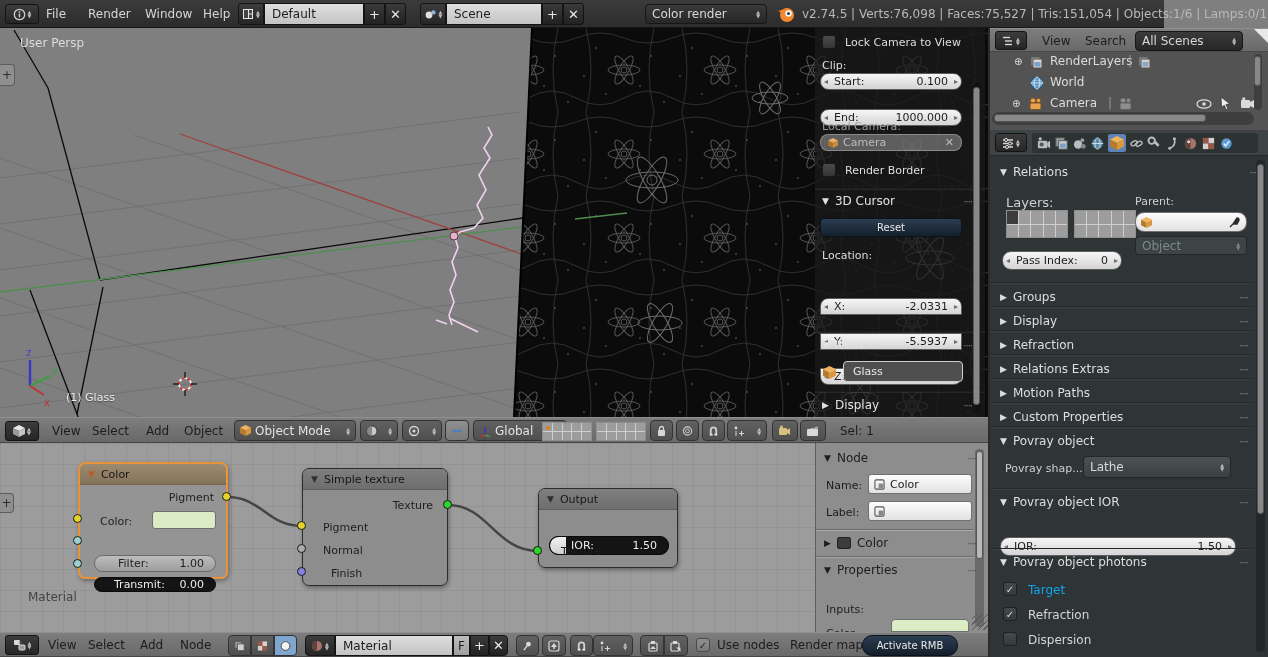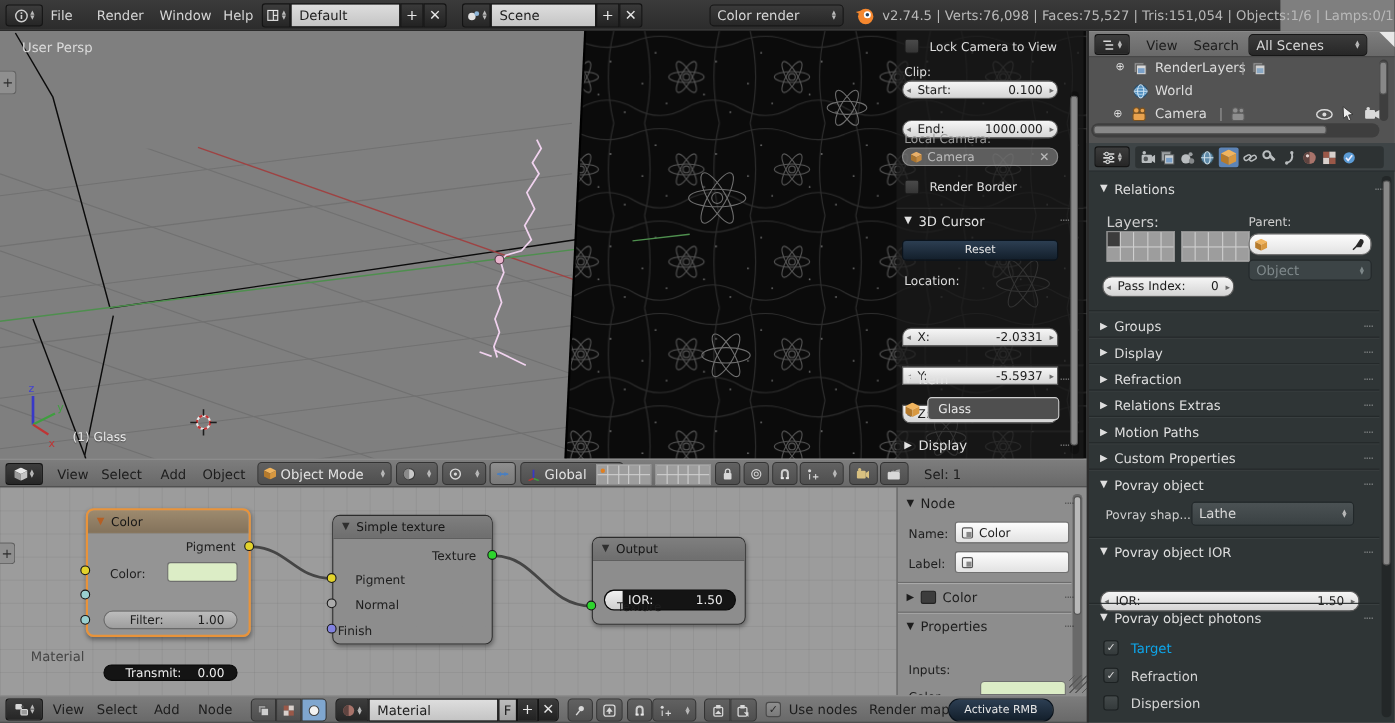--- a/index.html
+++ b/index.html
@@ -790,35 +790,35 @@
         <span class="tri" style="color:#b55f24">▼</span>
         <span>Color</span>
       </div>
       <span class="nlabel" style="right:12px;top:27px">Pigment</span>
       <span class="nlabel" style="left:20px;top:51px">Color:</span>
       <div class="abs" style="left:72px;top:47px;width:64px;height:18px;background:#dcedc6;border:1px solid #6f6f6f;border-radius:3px"></div>
       <div class="gpill abs" style="left:14px;top:70px;width:122px;height: 17px">
         <span style="margin-left:12px">Filter:</span>
           <span>1.00</span>
       </div>
-      <div class="npill abs" style="left:14px;top:102px;width:122px;height:15px">
+      <div class="npill abs" style="left:14px;top:75px;width:122px;height:15px">
         <span style="margin-left:8px">Transmit:</span>
           <span>0.00</span>
       </div>
     </div>
 
     <div class="node" style="left:302px;top:25px;width:146px;height:118px;border:1px solid #2c2c2c;background:rgba(140,140,140,.97)">
       <div class="nhead" style="background:linear-gradient(#7f7f7f,#6e6e6e)">
         <span class="tri" style="color:#2f2f2f">▼</span>
         <span>Simple texture</span>
       </div>
       <span class="nlabel" style="right:14px;top:30px">Texture</span>
       <span class="nlabel" style="left:20px;top:52px">Pigment</span>
       <span class="nlabel" style="left:20px;top:75px">Normal</span>
-      <span class="nlabel" style="left:4px;top:98px">Finish</span>
+      <span class="nlabel" style="left:28px;top:98px">Finish</span>
     </div>
 
     <div class="node" style="left:538px;top:45px;width:140px;height:80px;border:1px solid #2c2c2c;background:rgba(140,140,140,.97)">
       <div class="nhead" style="background:linear-gradient(#7f7f7f,#6e6e6e)">
         <span class="tri" style="color:#2f2f2f">▼</span>
         <span>Output</span>
       </div>
       <div class="npill abs" style="left:10px;top:26px;width:120px;height:19px;overflow:hidden">
         <span class="abs" style="left:0;top:0;width:16px;height:100%;background:linear-gradient(#f2f2f2,#cfcfcf);border-radius:9px 0 0 9px"></span>
         <span style="margin-left:10px;z-index:1">IOR:</span>

